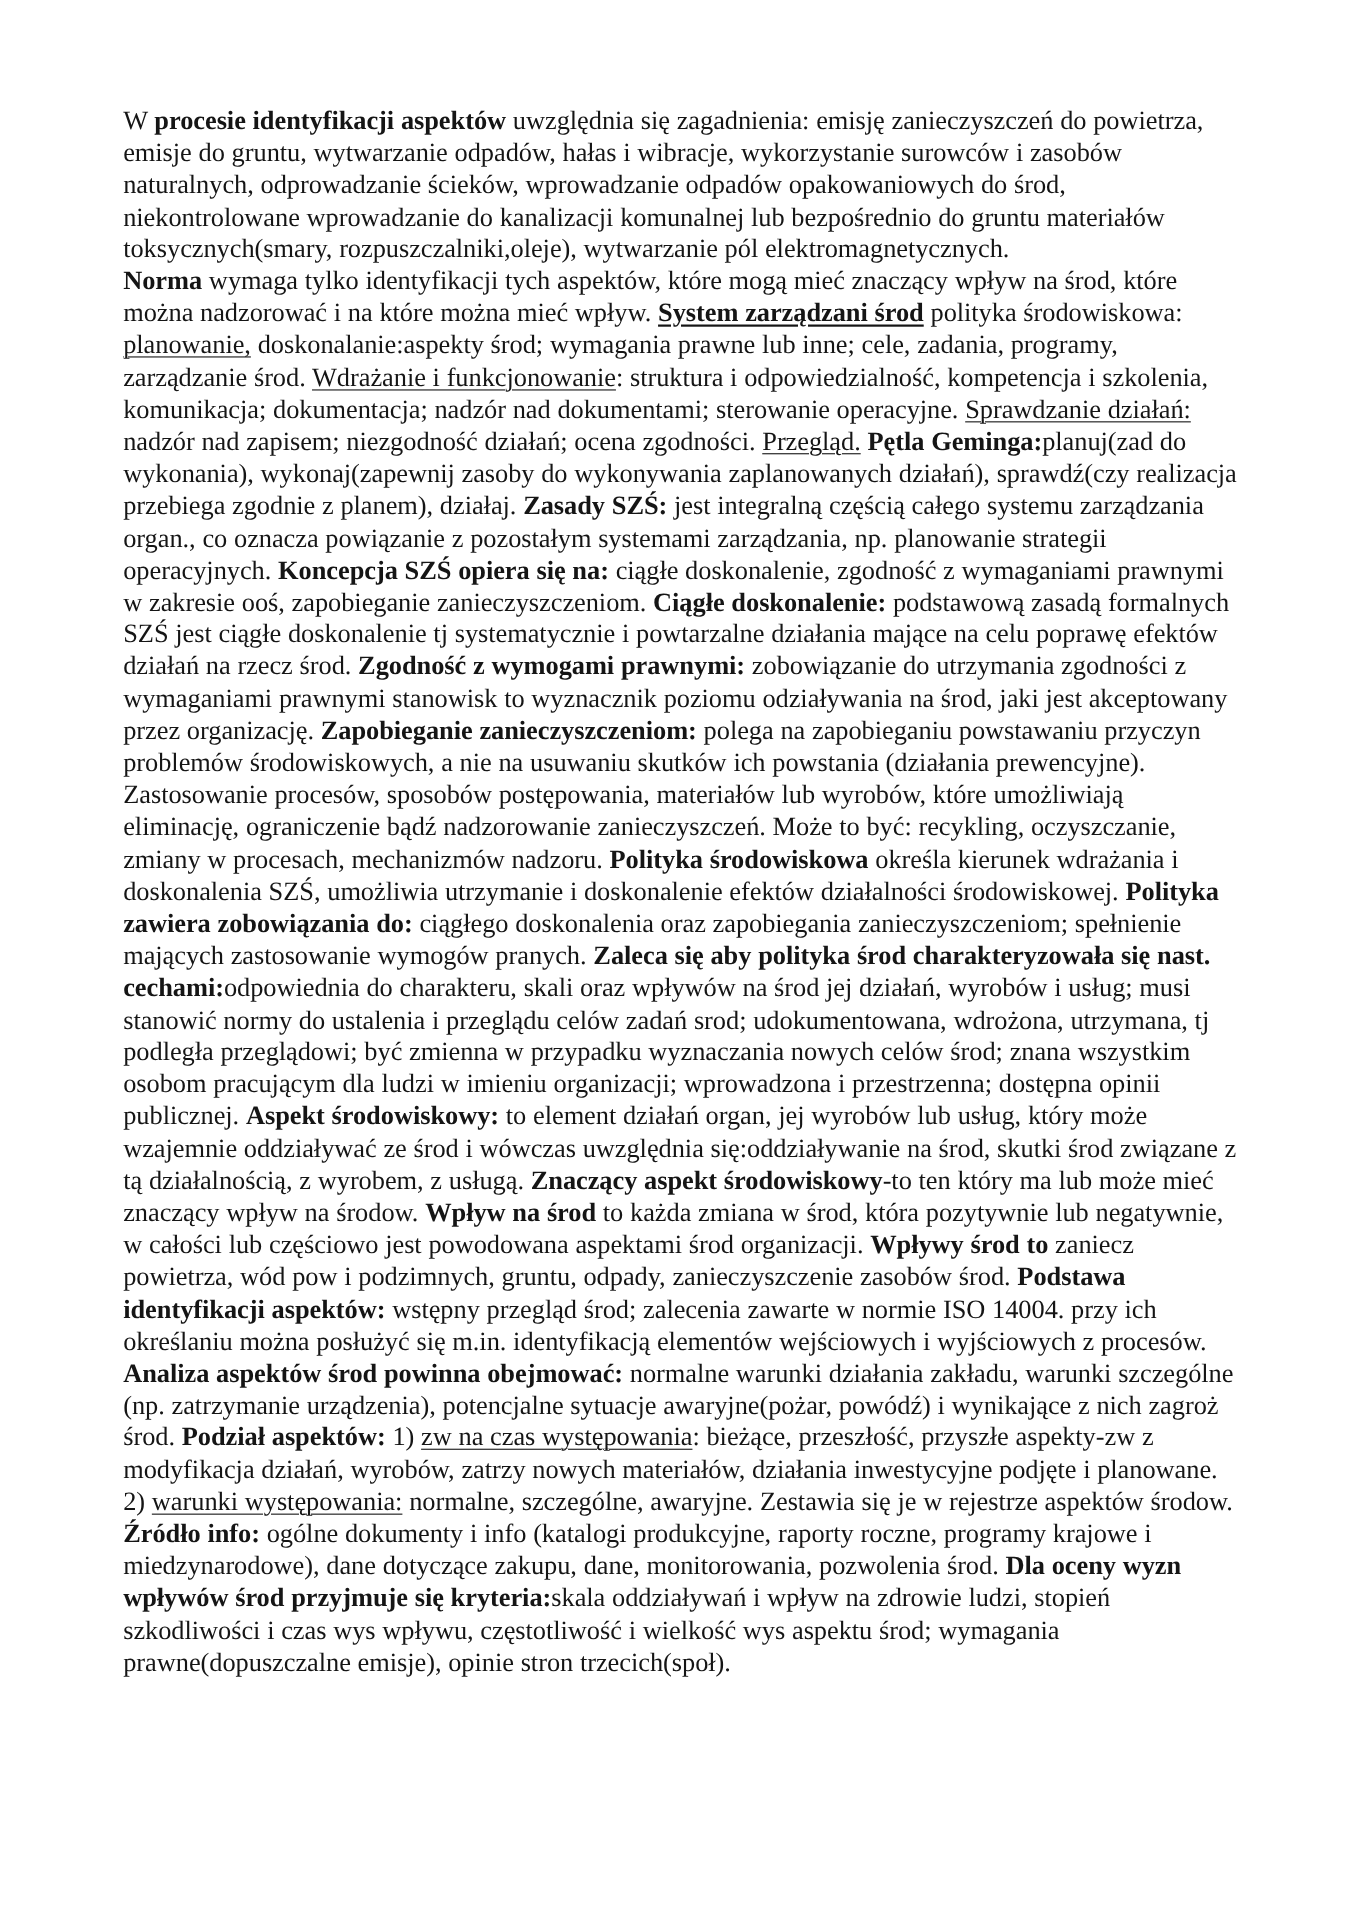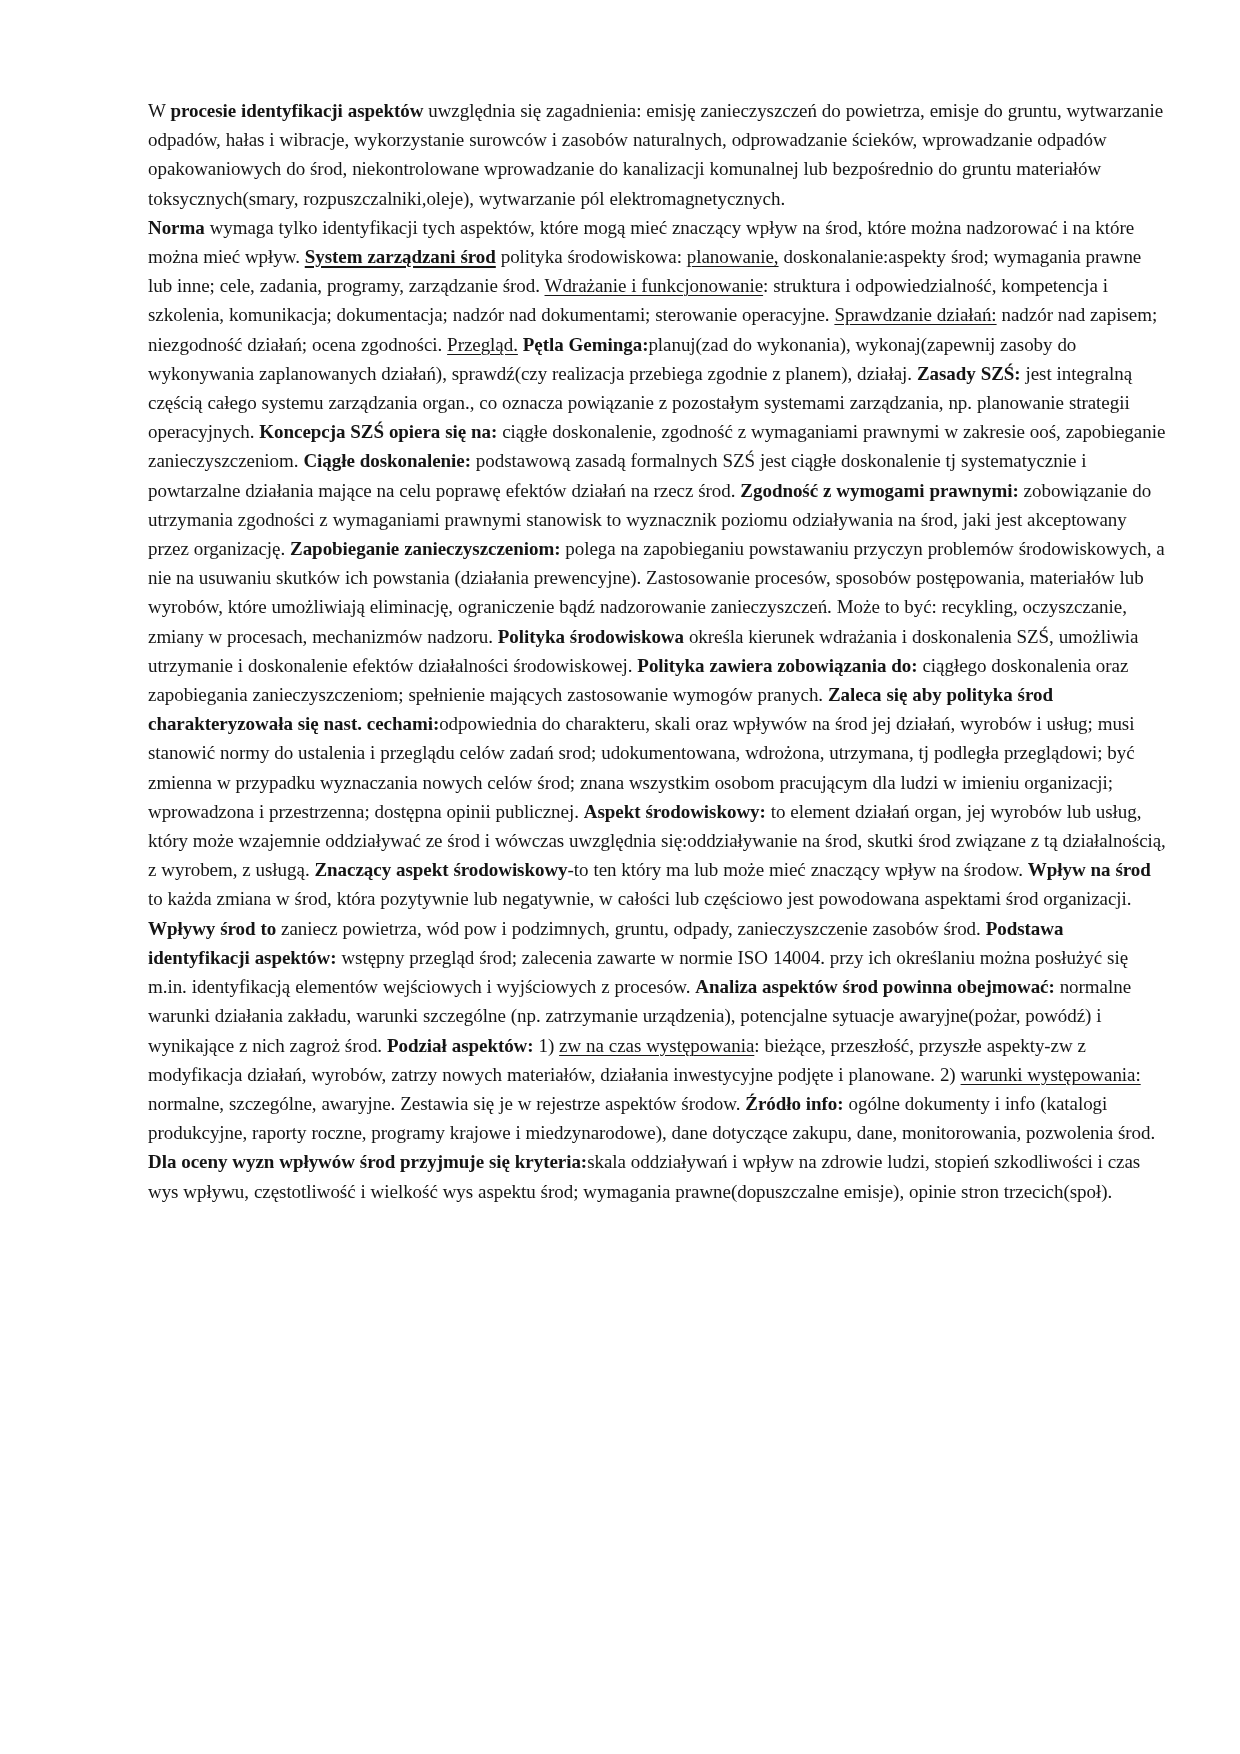--- a/index.html
+++ b/index.html
@@ -19,26 +19,25 @@
     position: relative;
     width: 1240px;
     height: 1754px;
     background: #ffffff;
   }
   #doc-body {
     position: absolute;
     left: 112px;
     top: 96px;
     width: 1020px;
-    font-size: 19px;
+    font-size: 24px;
     line-height: 29.2px;
     text-align: left;
     letter-spacing: -0.05px;
     word-spacing: 0.2px;
-    margin-left: 36px;
     -webkit-font-smoothing: none;
   }
   #doc-body p {
     margin: 0;
     padding: 0;
     text-indent: 0;
   }
   b, .b {
     font-weight: 700;
   }

